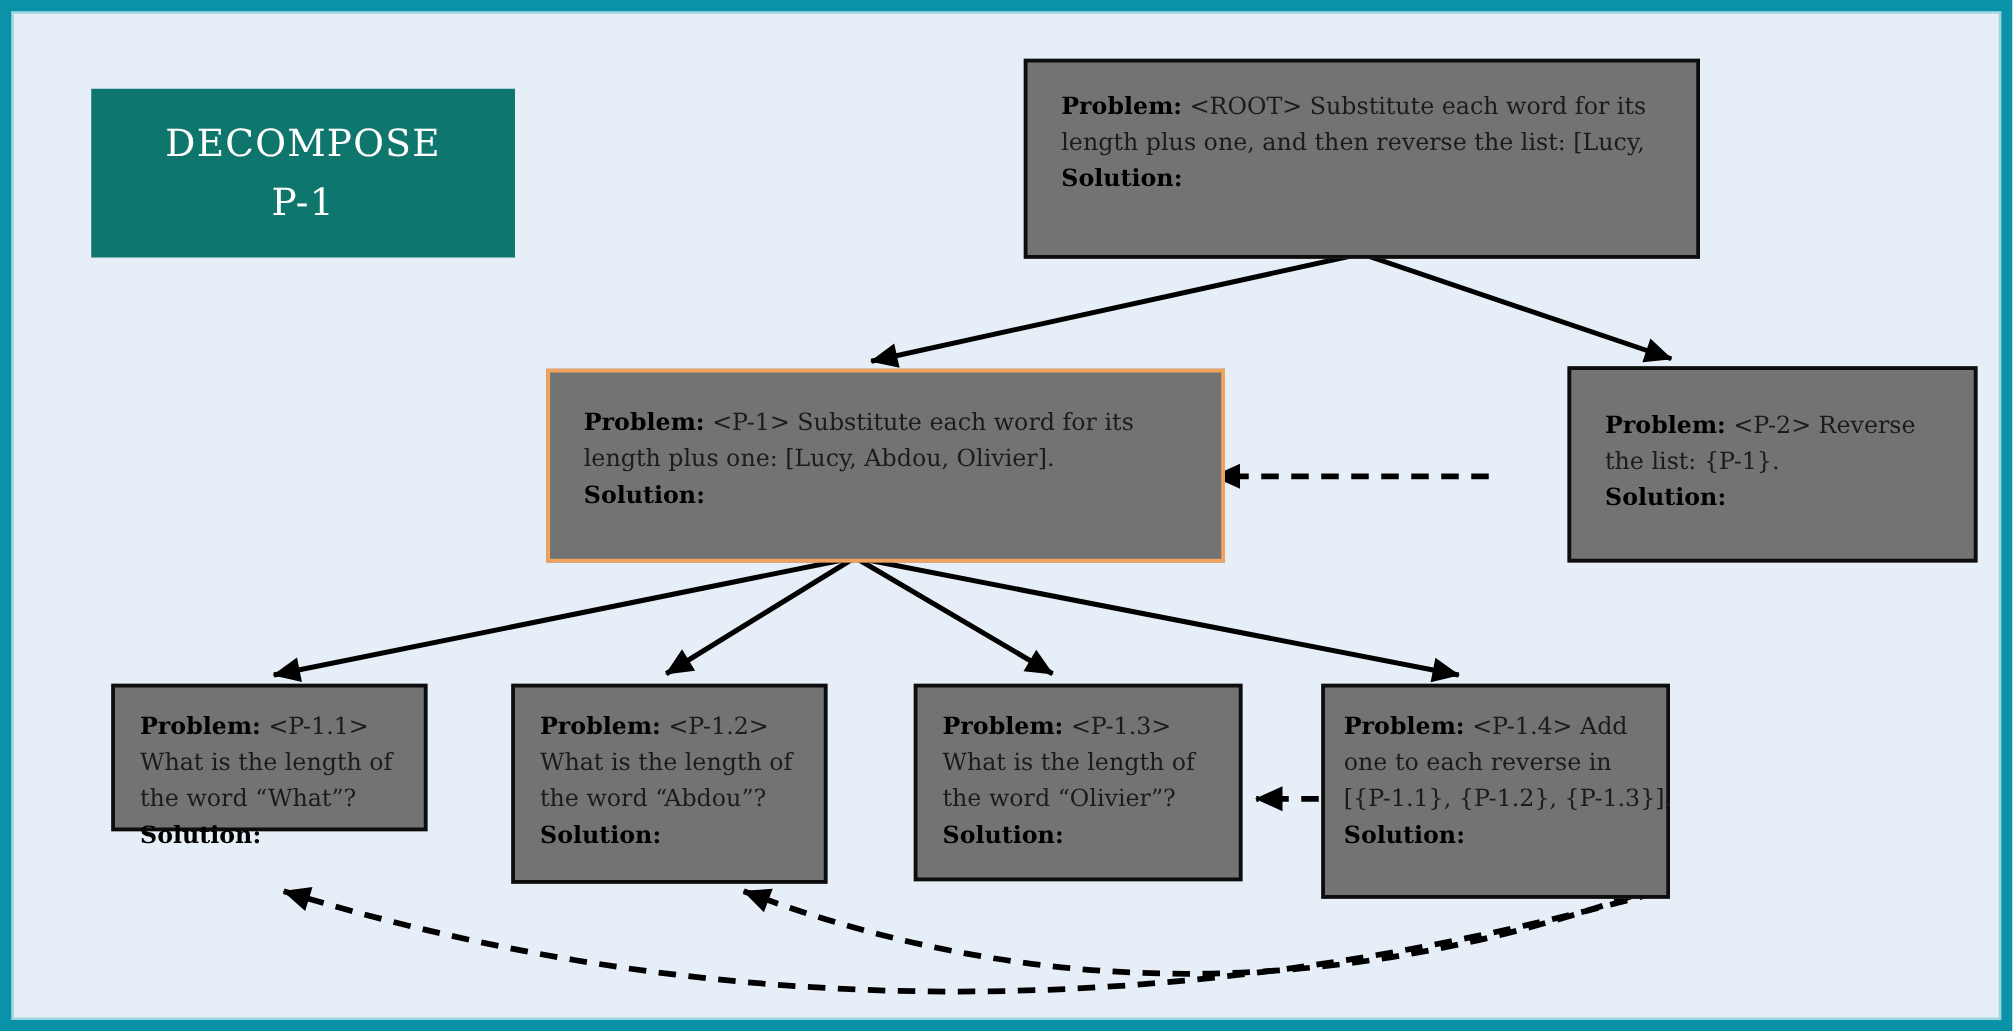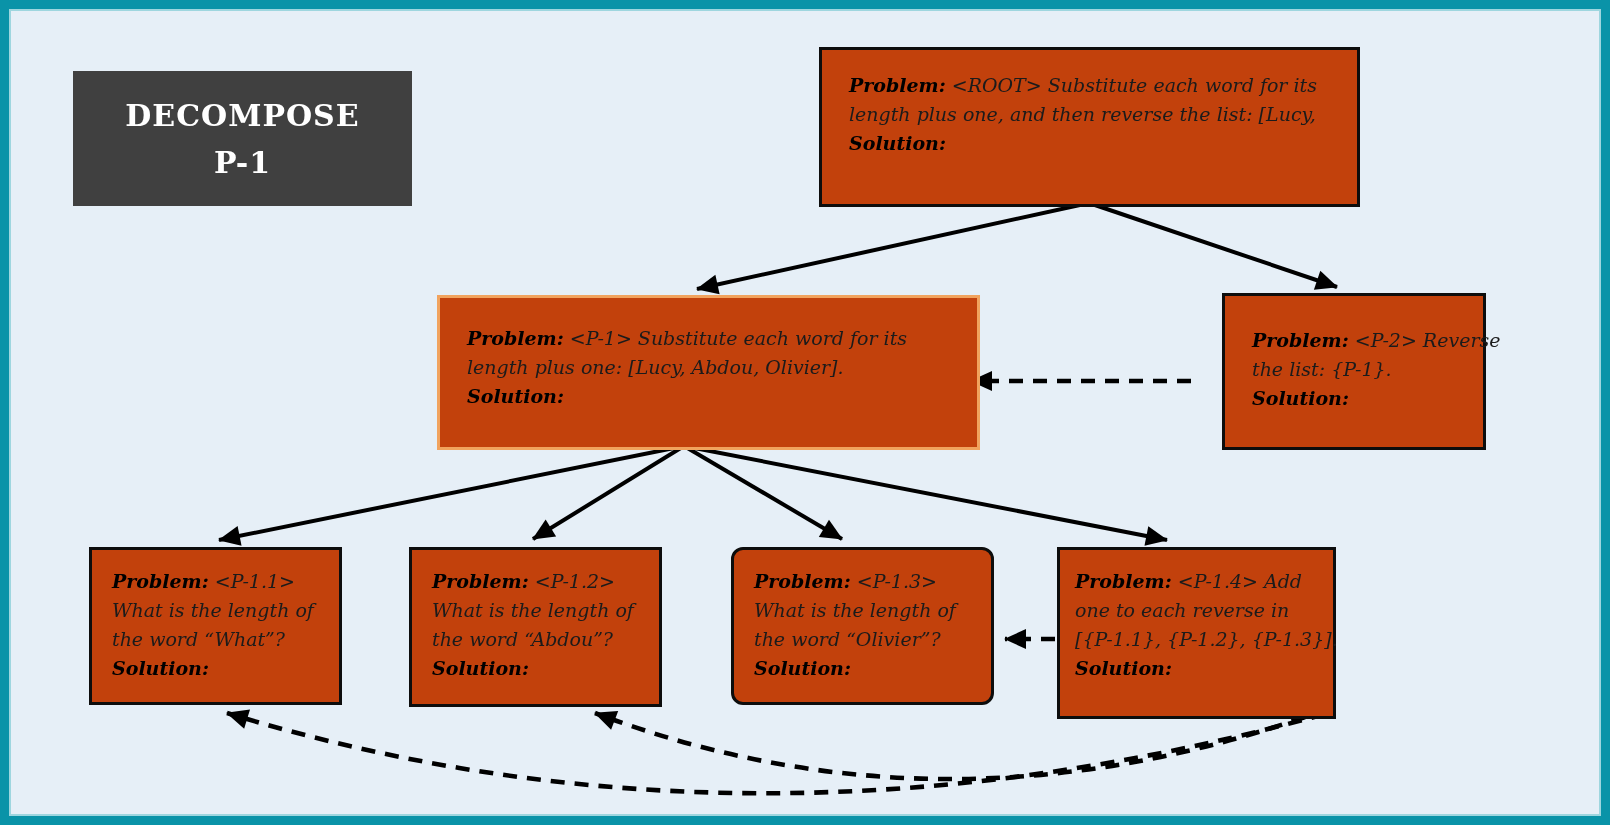--- a/index.html
+++ b/index.html
@@ -9,37 +9,37 @@
     box-sizing:border-box;
     background:#e6eff7;
     border:9px solid #0a93a8;
     box-shadow:inset 0 0 0 2px #9ed6df;
     overflow:hidden;
     font-family:"DejaVu Serif", serif;
   }
   #edges{position:absolute;left:0;top:0;width:1610px;height:825px;z-index:1;pointer-events:none;}
   .badge{
     position:absolute;left:64px;top:62px;width:339px;height:135px;
-    background:#404040;color:#ffffff;z-index:2;
+    background:#0f766e;color:#ffffff;z-index:2;
     display:flex;flex-direction:column;align-items:center;justify-content:center;
-    font-weight:bold;font-size:30px;letter-spacing:1px;line-height:47px;
+    font-weight:normal;font-size:30px;letter-spacing:1px;line-height:47px;
   }
   .node{
     position:absolute;z-index:2;box-sizing:border-box;
-    background:#c2410c;border:3px solid #0d0d0d;
-    color:#1b1b1b;font-size:19px;line-height:29px;font-style:italic;
+    background:#737373;border:3px solid #0d0d0d;
+    color:#1b1b1b;font-size:19px;line-height:29px;
   }
   .node .tl{white-space:pre;}
   .node .b{font-weight:bold;color:#000;}
   #node-root{left:810px;top:38px;width:541px;height:160px;padding:21px 20px 0 27px;}
   #node-p1{left:404px;top:286px;width:543px;height:155px;padding:26px 20px 0 27px;border-color:#f1a35e;margin-left:24px;}
-  #node-p2{left:1213px;top:284px;width:264px;height:157px;padding:30px 12px 0 27px;}
-  #node-p11{left:80px;top:538px;width:253px;height:158px;padding:17px 8px 6px 20px;}
+  #node-p2{left:1245px;top:284px;width:328px;height:157px;padding:30px 12px 0 27px;}
+  #node-p11{left:80px;top:538px;width:253px;height:118px;padding:17px 8px 6px 20px;}
   #node-p12{left:400px;top:538px;width:253px;height:160px;padding:17px 8px 0 20px;}
-  #node-p13{left:722px;top:538px;width:263px;height:158px;padding:17px 8px 0 20px;border-radius:12px;}
+  #node-p13{left:722px;top:538px;width:263px;height:158px;padding:17px 8px 0 20px;}
   #node-p14{left:1048px;top:538px;width:279px;height:172px;padding:17px 6px 0 15px;}
   .edge-solid{stroke:#000;stroke-width:4px;fill:none;}
   .edge-dashed{stroke:#000;stroke-width:4.6px;fill:none;stroke-dasharray:14 10;}
 </style>
 </head>
 <body>
 
 <div id="canvas">
 
   <svg id="edges" viewBox="0 0 1610 825" xmlns="http://www.w3.org/2000/svg">

